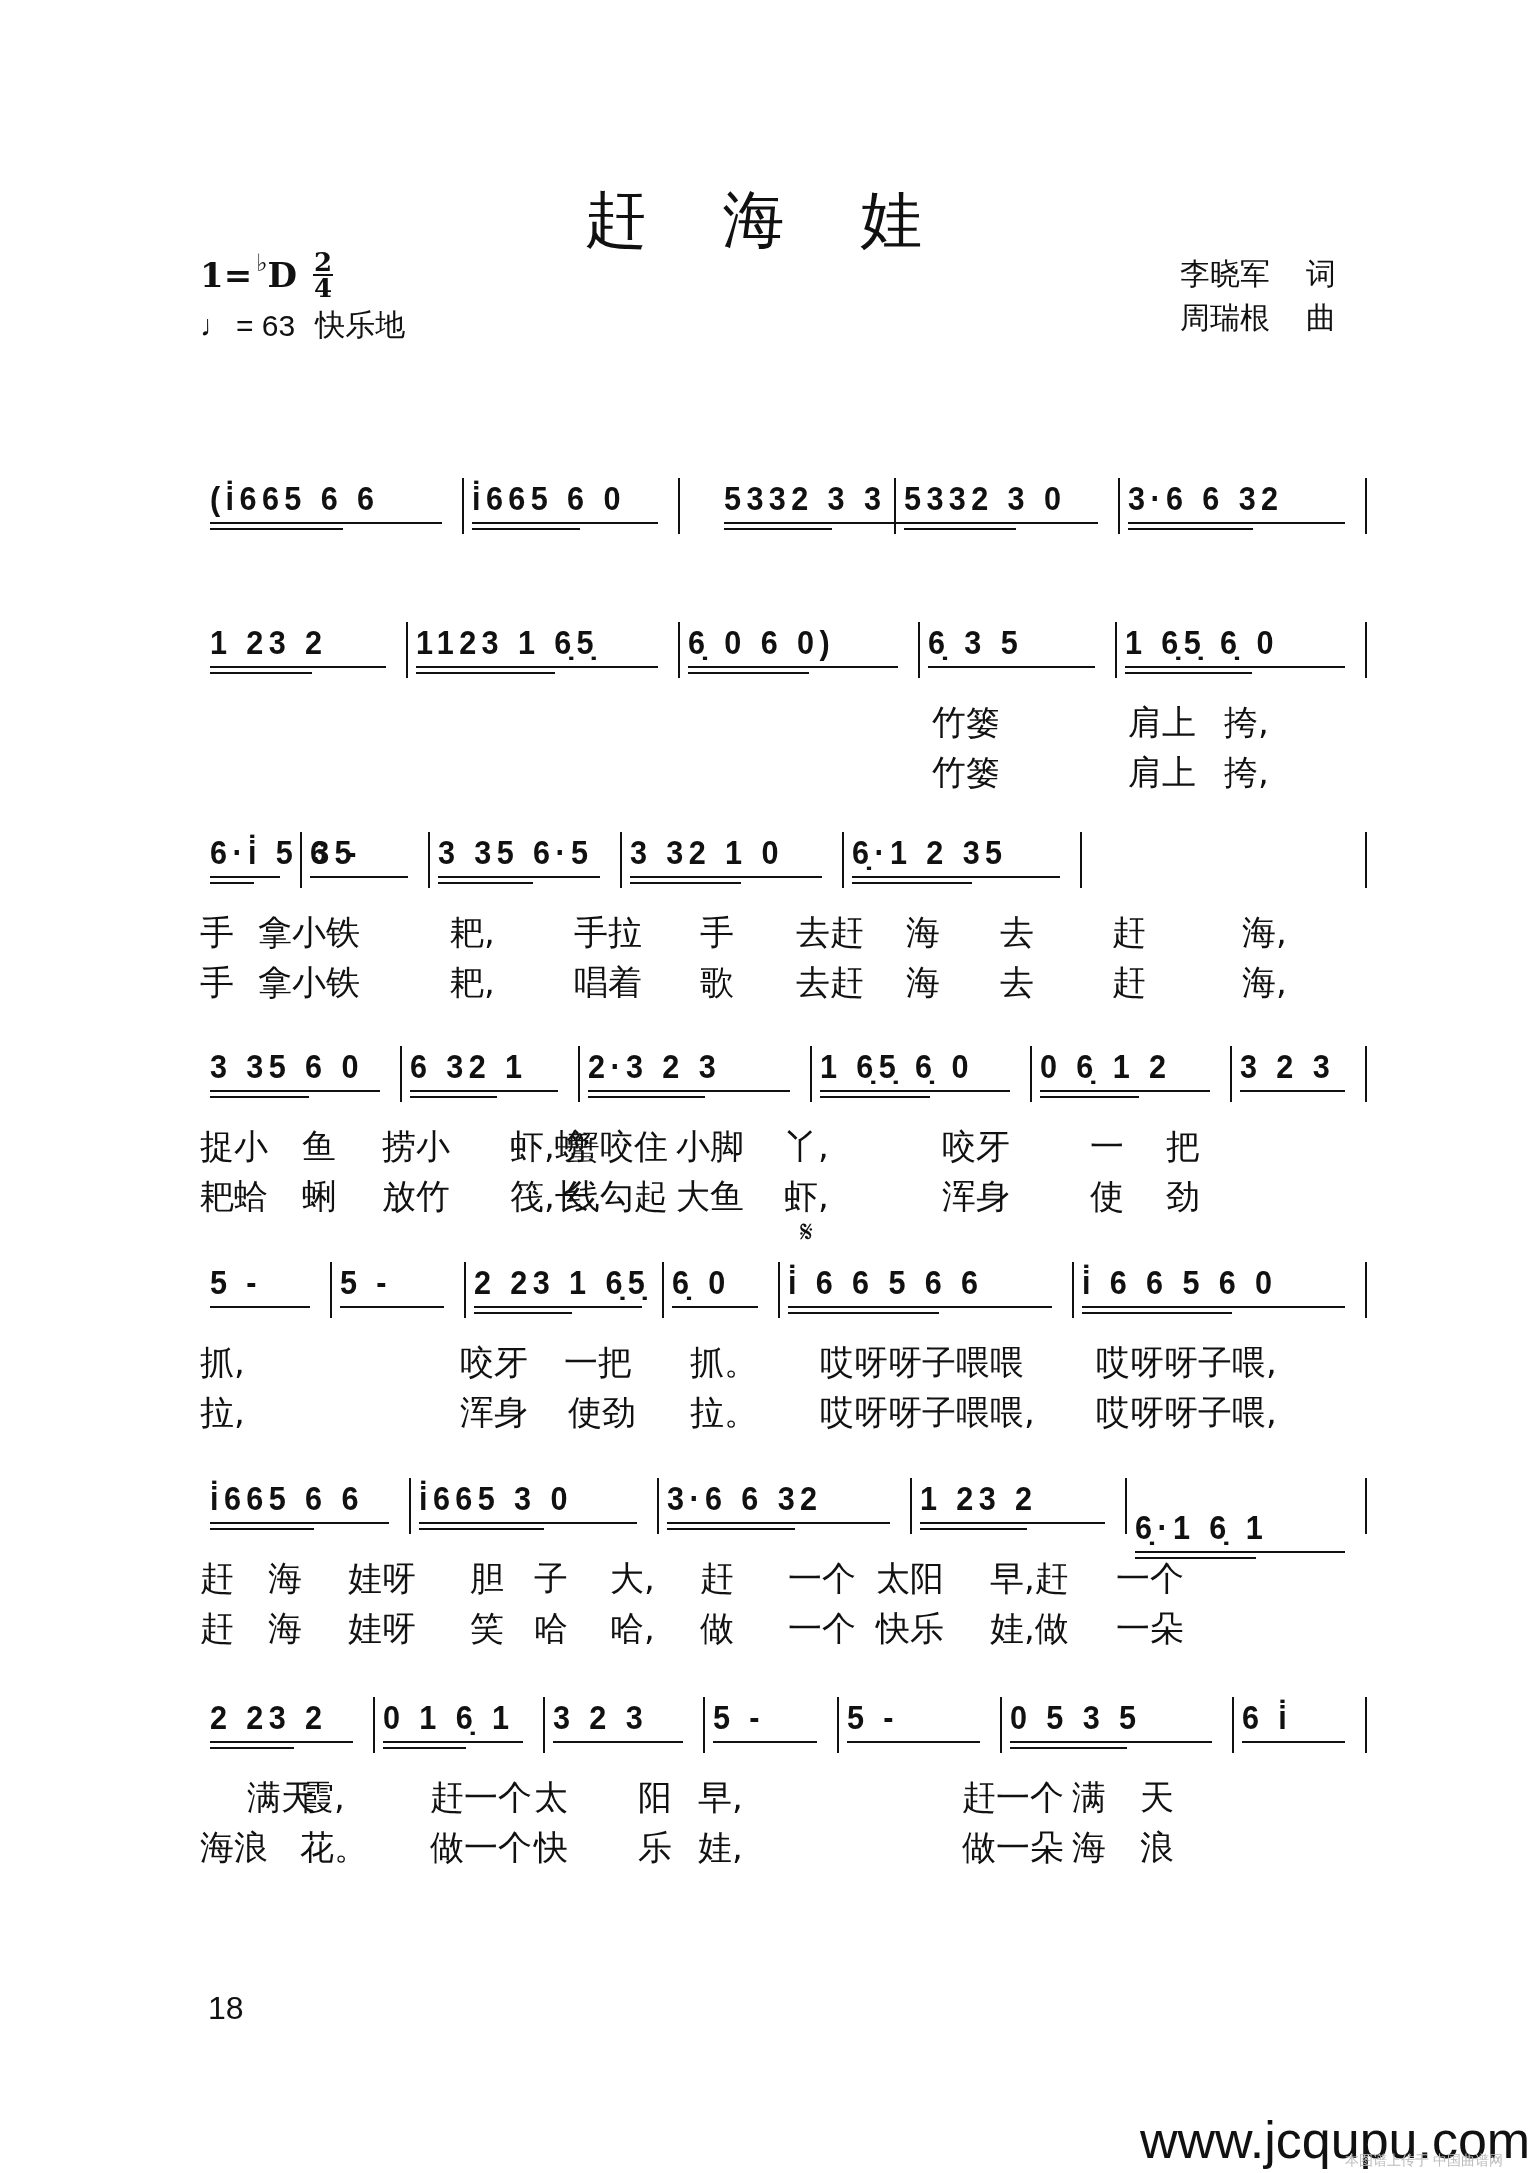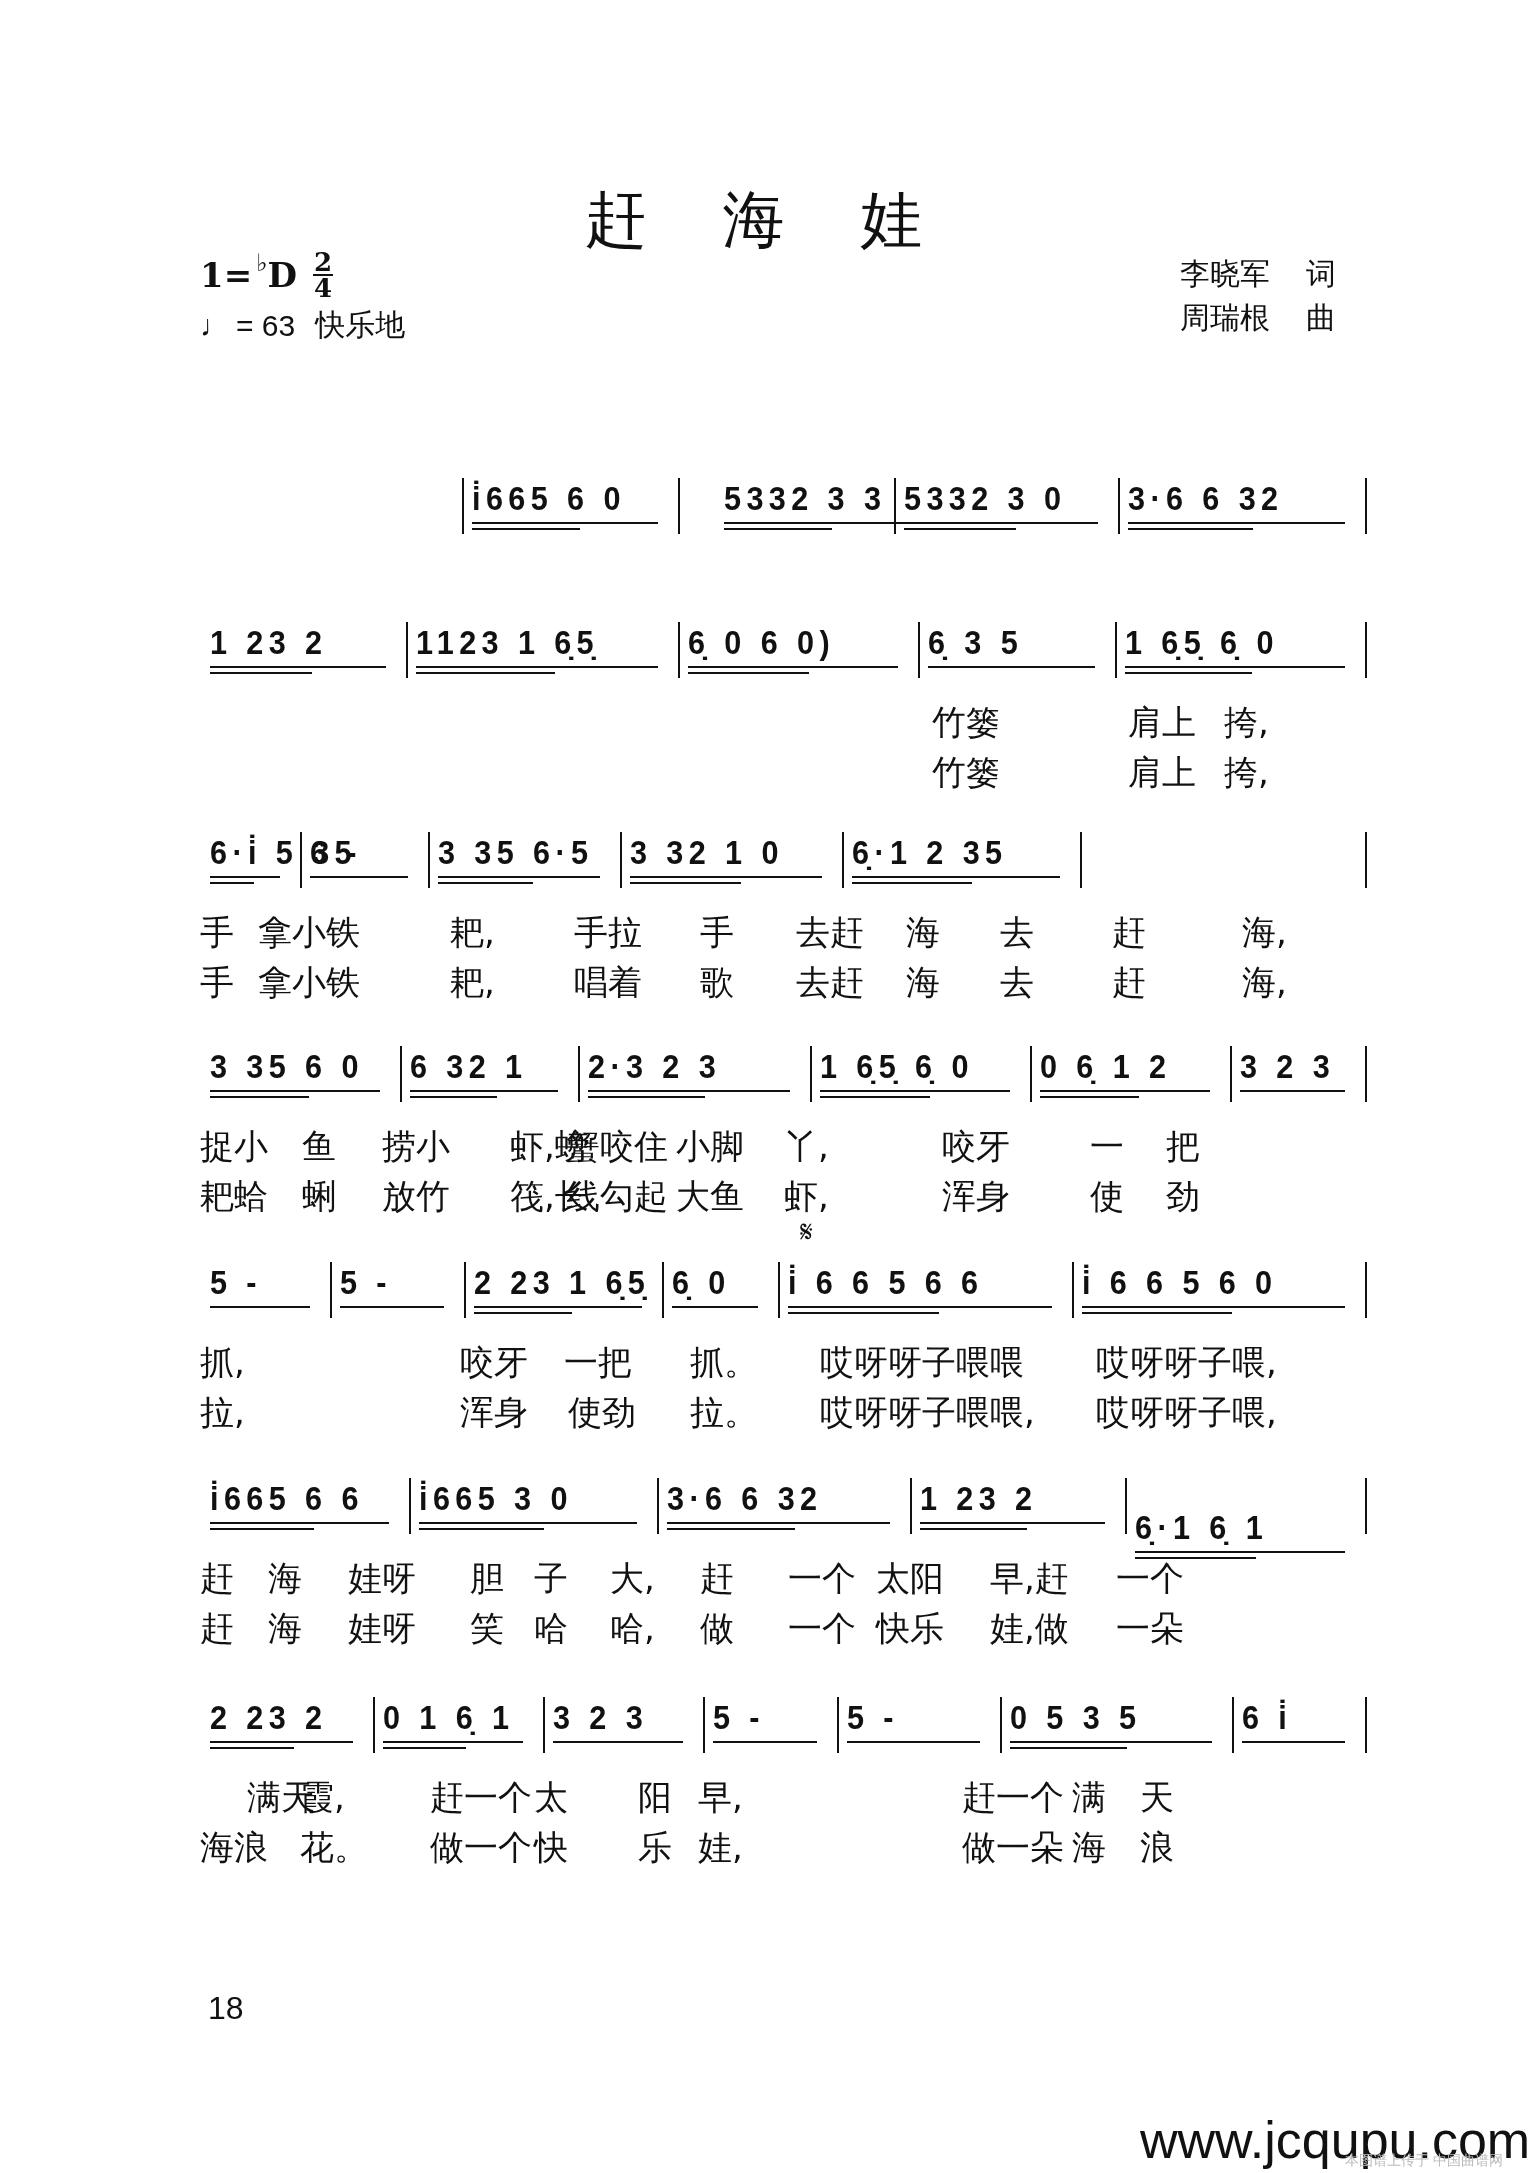--- a/index.html
+++ b/index.html
@@ -64,20 +64,25 @@
   </div>
 </div>
 
 <div id="score">
     <div class="staff" style="top: 478px;">
       <div class="bar-line" style="left: 262px;"></div>
       <div class="bar-line" style="left: 478px;"></div>
       <div class="bar-line" style="left: 694px;"></div>
       <div class="bar-line" style="left: 918px;"></div>
       <div class="bar-line" style="left: 1165px;"></div>
+      <div class="seg" style="left: 10px; width: 242px;">
+        <div class="num" style="letter-spacing: 6px; white-space: pre;">(i̇665 6 6</div>
+        <div class="ul" style="left: 0px; top: 44px; width: 232px;"></div>
+        <div class="ul" style="left: 0px; top: 50px; width: 133.1px;"></div>
+      </div>
       <div class="seg" style="left: 272px; width: 196px;">
         <div class="num" style="letter-spacing: 6px; white-space: pre;">i̇665 6 0</div>
         <div class="ul" style="left: 0px; top: 44px; width: 186px;"></div>
         <div class="ul" style="left: 0px; top: 50px; width: 107.8px;"></div>
       </div>
       <div class="seg" style="left: 488px; width: 196px; margin-left: 36px;">
         <div class="num" style="letter-spacing: 6px; white-space: pre;">5332 3 3</div>
         <div class="ul" style="left: 0px; top: 44px; width: 186px;"></div>
         <div class="ul" style="left: 0px; top: 50px; width: 107.8px;"></div>
       </div>

